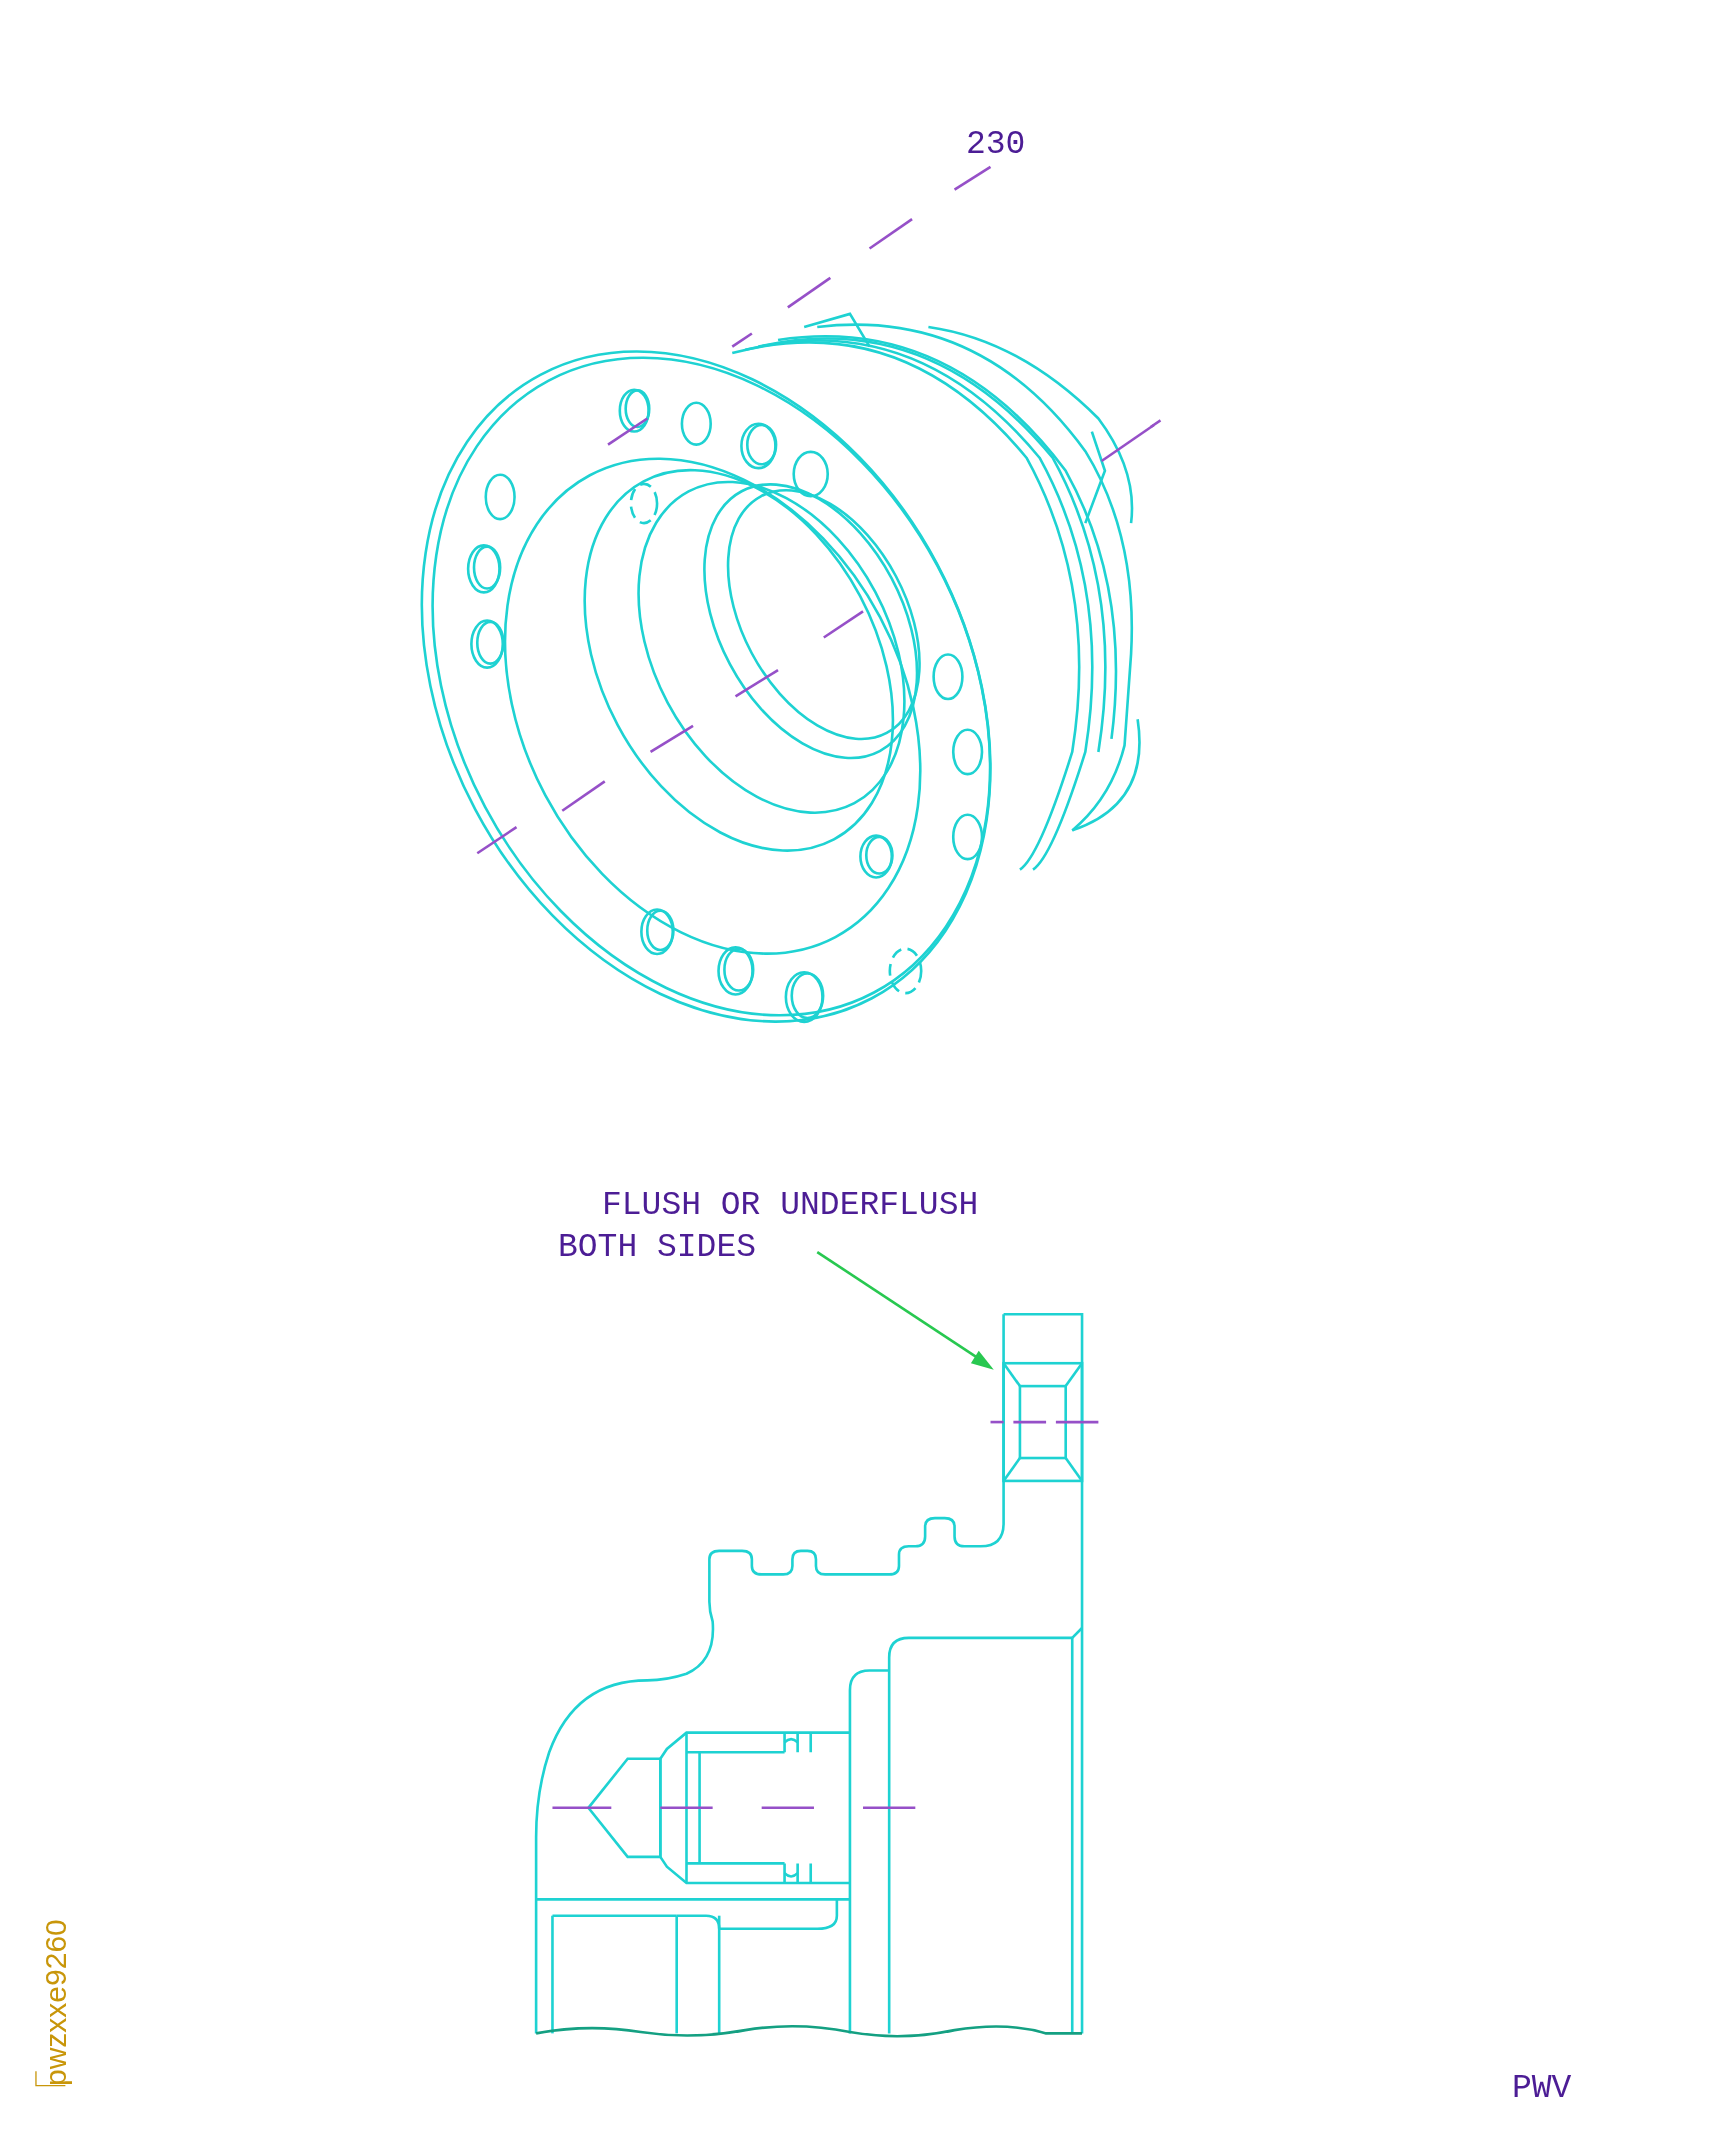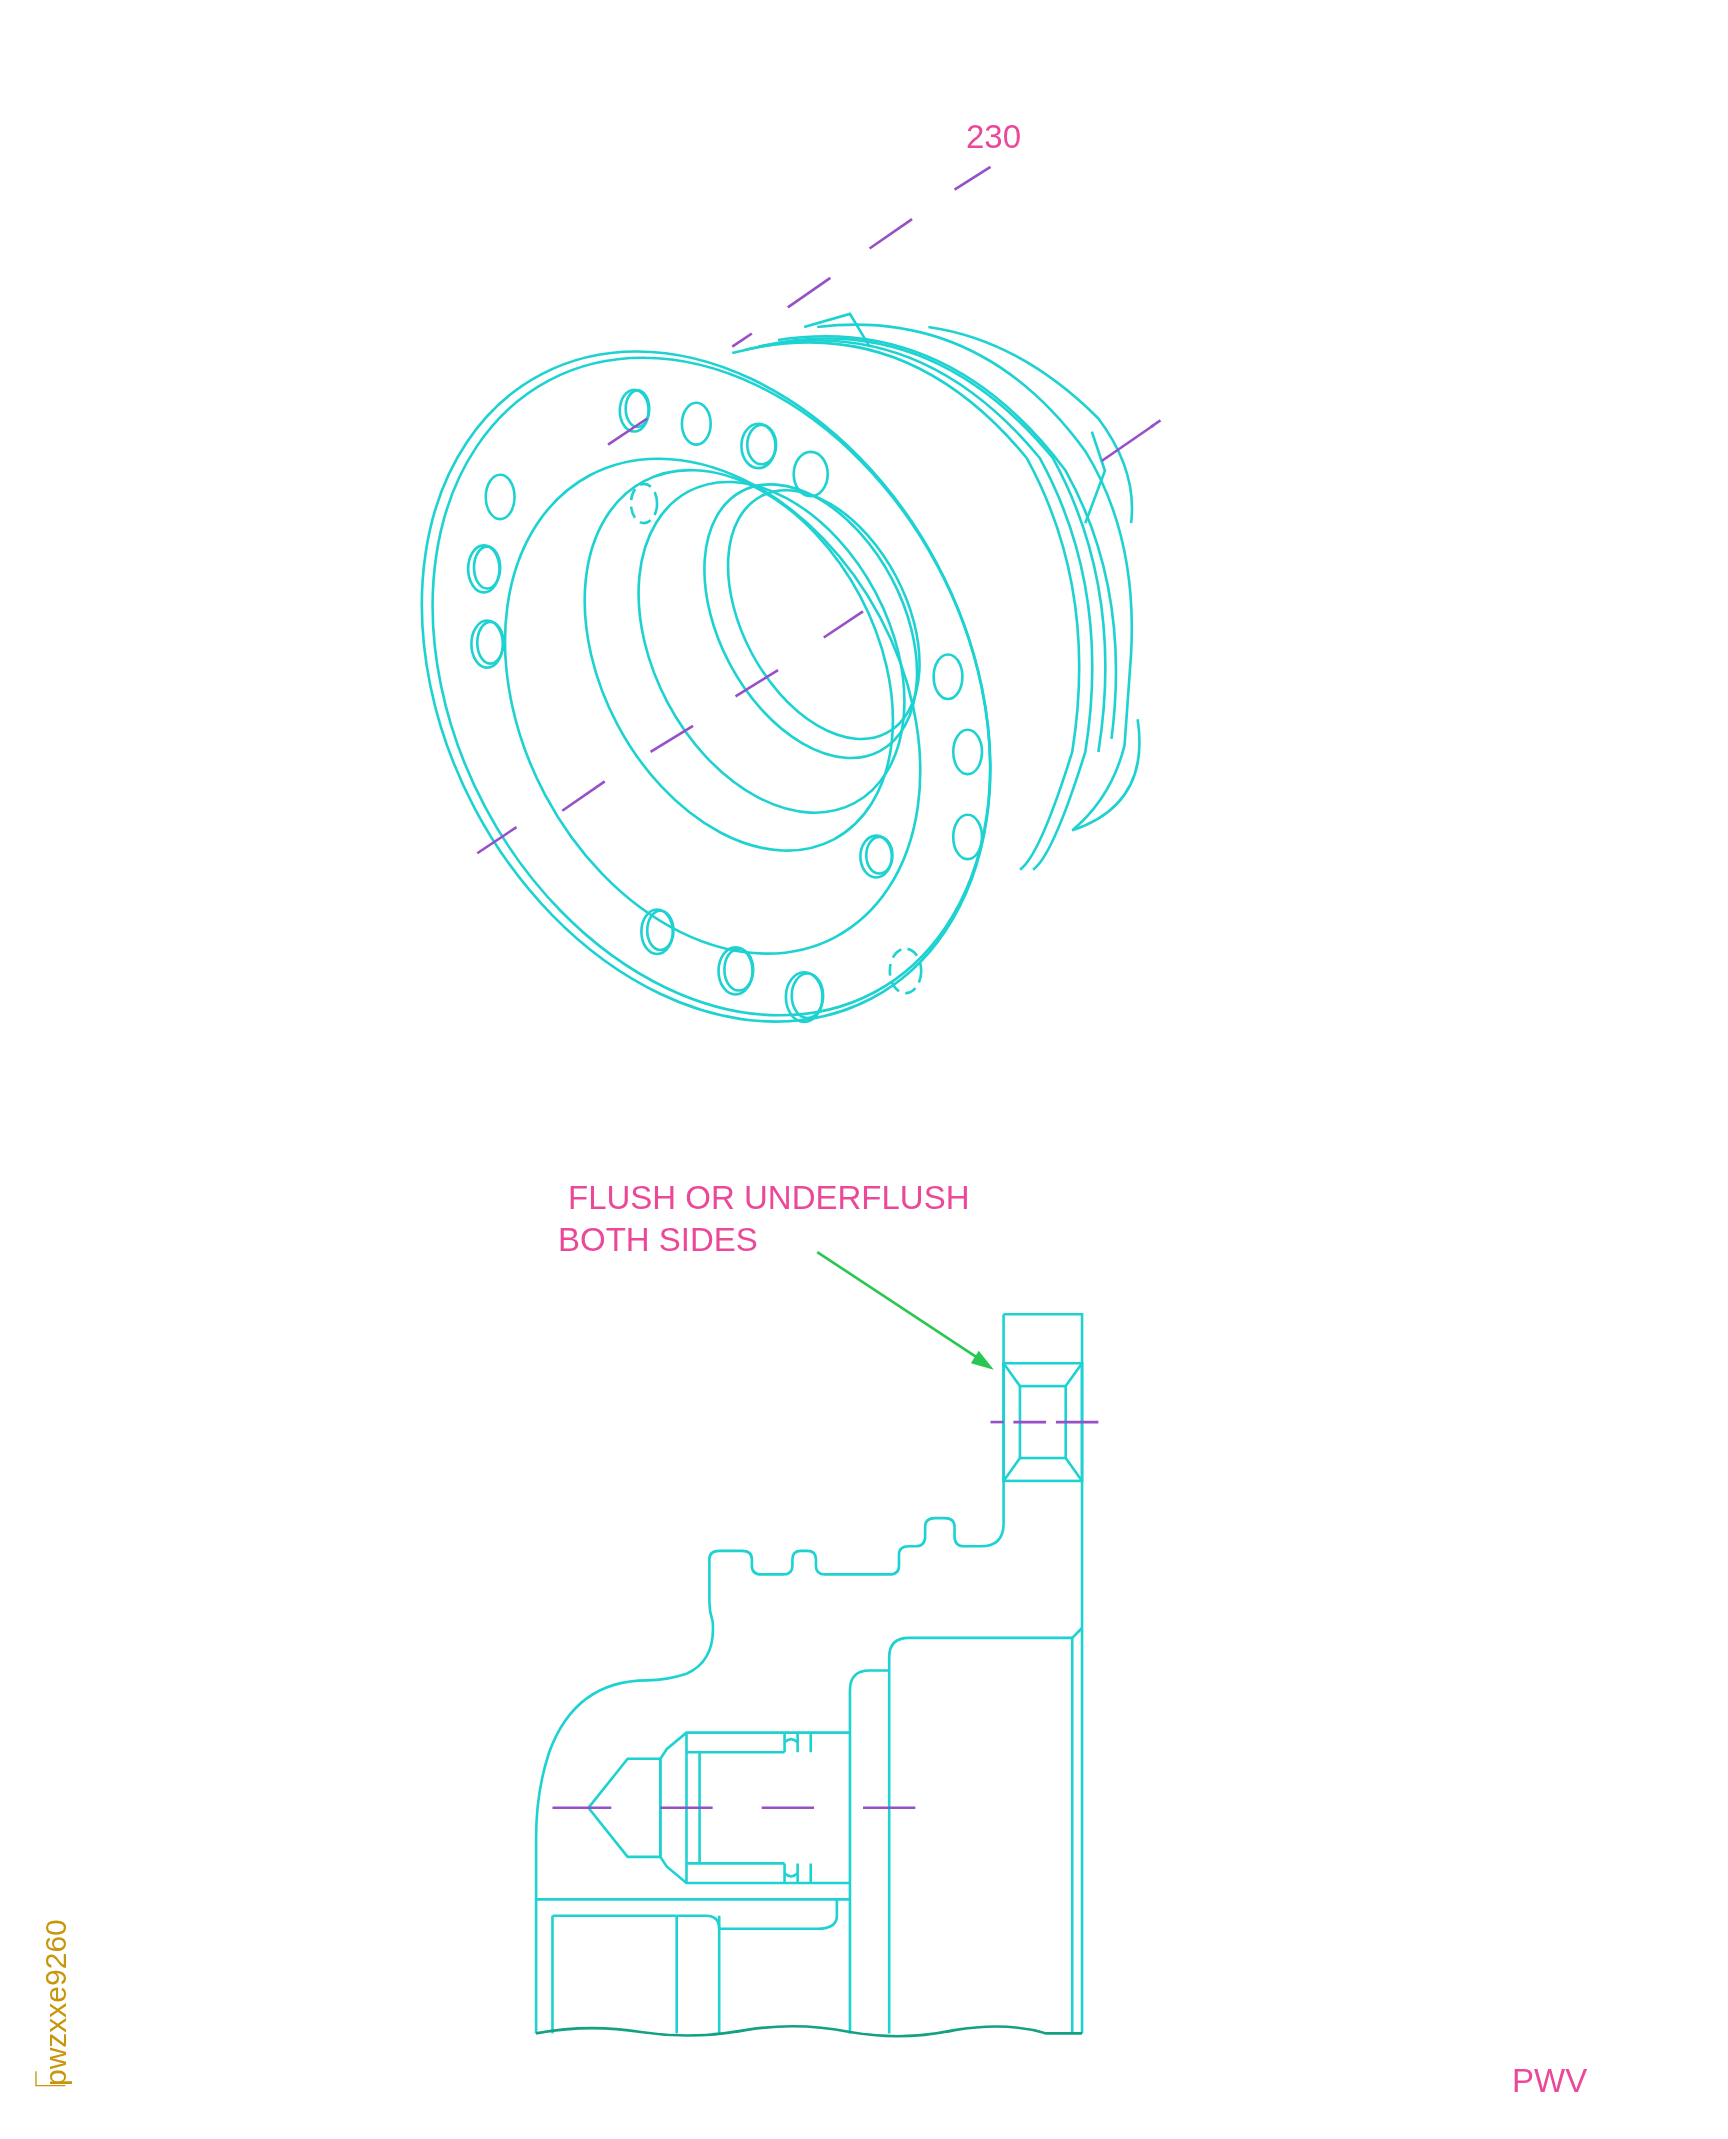--- a/index.html
+++ b/index.html
@@ -1,18 +1,18 @@
 <!DOCTYPE html>
 <html style="font-size:10.5px"><head>
   <meta charset="utf-8">
   <style>
     html, body { margin: 0; padding: 0; background: #ffffff; }
     body { width: 1728px; height: 2140px; position: relative; overflow: hidden; font-family: "Liberation Sans", sans-serif; }
     svg.drawing { position: absolute; left: 0; top: 0; }
-    .label { position: absolute; color: #ec4899; font-family: Liberation Sans, sans-serif; font-size: 33px; line-height: 41px; white-space: pre; }
+    .label { position: absolute; color: #4c1d95; font-family: Liberation Mono, monospace; font-size: 33px; line-height: 41px; white-space: pre; margin-top: 8px; }
     .dim { font-size: 33px; }
     .vertical { position: absolute; color: #c8960a; font-size: 30px; transform: rotate(-90deg); transform-origin: left top; white-space: nowrap; }
   </style>
 </head>
 <body>
 
 <svg class="drawing" width="1728" height="2140" viewBox="0 0 2643 3273" xmlns="http://www.w3.org/2000/svg">
 
   <g fill="none" stroke="#1ed2d2" stroke-width="4">
 
@@ -129,17 +129,17 @@
 
   <g>
     <line x1="1250" y1="1915" x2="1500" y2="2080" stroke="#28c850" stroke-width="4"></line>
     <polygon points="1520,2095 1485,2085 1497,2066" fill="#28c850"></polygon>
   </g>
 
   <path d="M55 3168 L55 3190 L100 3190" stroke="#c8960a" stroke-width="2" fill="none"></path>
 </svg>
 
 <div class="label dim" style="left:966px; top:116px;">230</div>
-<div class="label" style="left:568px; top:1177px;">FLUSH OR UNDERFLUSH</div>
+<div class="label" style="left:602px; top:1177px;">FLUSH OR UNDERFLUSH</div>
 <div class="label" style="left:558px; top:1219px;">BOTH SIDES</div>
 <div class="vertical" style="left:39px; top:2086px;">pwzxxe9260</div>
 <div class="label" style="left:1512px; top:2060px;">PWV</div>
 
 
 </body></html>

